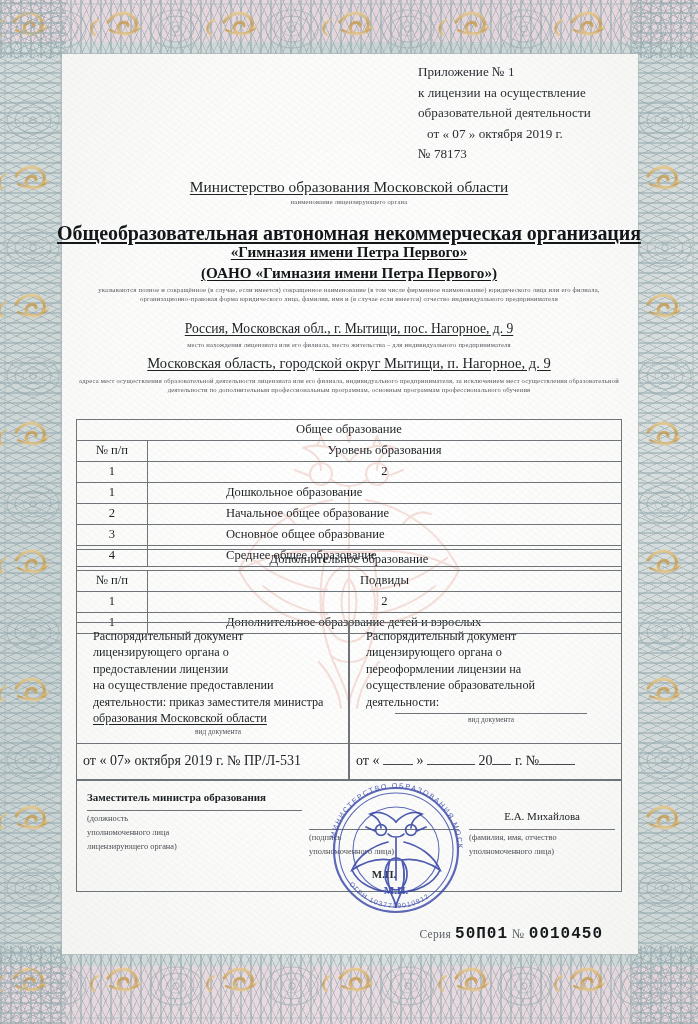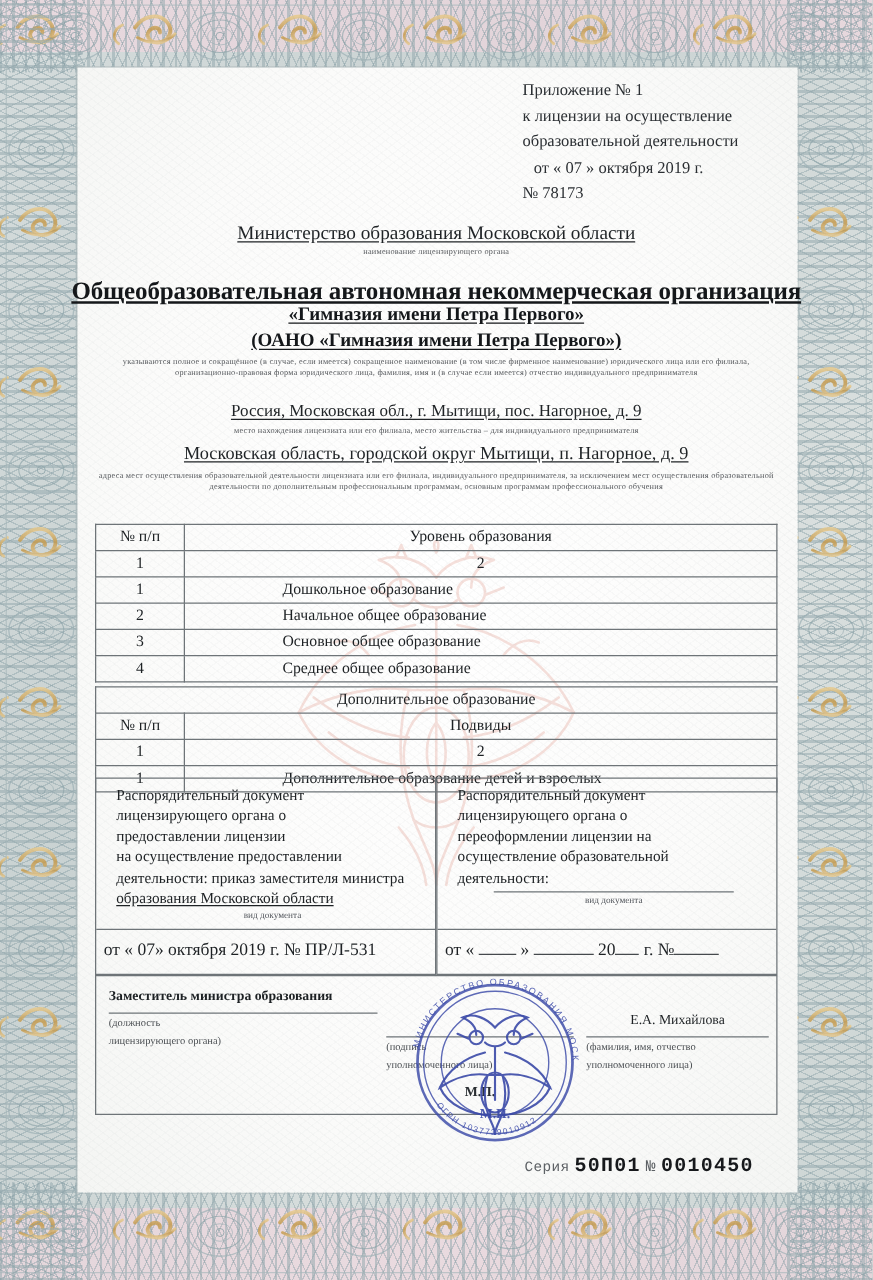--- a/index.html
+++ b/index.html
@@ -134,21 +134,21 @@
   .sigcap{font-size:8.4px;line-height:12px;color:#4a4e52;text-align:left;padding-top:2px;}
   .mp{text-align:center;font-size:11px;font-weight:bold;color:#2a2e32;padding-top:10px;}
 
   
   #stamp{position:absolute;left:318px;top:776px;width:172px;height:140px;
          z-index:5;pointer-events:none;}
 
   
   #series{position:absolute;left:0;right:0;top:924px;text-align:right;
           padding-right:95px;z-index:4;}
-  #series .lbl{font-size:11.5px;color:#5d6165;letter-spacing:.3px;font-family:Liberation Mono, monospace;}
+  #series .lbl{font-size:11.5px;color:#5d6165;letter-spacing:.3px;}
   #series .val{font-family:"Liberation Mono","DejaVu Sans Mono",monospace;
                font-size:16px;font-weight:bold;color:#17191c;letter-spacing:1px;}
 </style>
 </head>
 <body>
 
 <div id="sheet">
 
   <div class="band top">
     <div class="hpat"></div>
@@ -350,20 +350,23 @@
     <div class="org ctr cap namecap">указываются полное и сокращённое (в случае, если имеется) сокращенное наименование (в том числе фирменное наименование) юридического лица или его филиала, организационно-правовая форма юридического лица, фамилия, имя и (в случае если имеется) отчество индивидуального предпринимателя</div>
 
     <div class="org ctr addr1 u">Россия, Московская обл., г. Мытищи, пос. Нагорное, д. 9</div>
     <div class="org ctr cap addr1cap">место нахождения лицензиата или его филиала, место жительства – для индивидуального предпринимателя</div>
 
     <div class="org ctr addr2 u">Московская область, городской округ Мытищи, п. Нагорное, д. 9</div>
     <div class="org ctr cap addr2cap">адреса мест осуществления образовательной деятельности лицензиата или его филиала,  индивидуального предпринимателя, за исключением мест осуществления образовательной деятельности по дополнительным профессиональным программам, основным программам профессионального обучения</div>
 
     <table class="doc" id="tbl1">
       <tbody>
+          <tr>
+        <td class="span" colspan="2">Общее образование</td>
+      </tr>
       <tr>
         <td class="lead">№ п/п</td>
         <td>Уровень образования</td>
       </tr>
       <tr>
         <td class="lead">1</td>
         <td>2</td>
       </tr>
       <tr>
         <td class="lead">1</td>
@@ -439,20 +442,21 @@
           </div>
         </div>
       </div>
     </div>
 
     <div id="sigbox">
       <div class="sigcol a">
         <div class="sigtitle">Заместитель министра образования</div>
         <div class="sigline"></div>
         <div class="sigcap">(должность</div>
+        <div class="sigcap">уполномоченного лица</div>
         <div class="sigcap">лицензирующего органа)</div>
       </div>
 
       <div class="sigcol b">
         <div style="height:36px"></div>
         <div class="sigline"></div>
         <div class="sigcap">(подпись</div>
         <div class="sigcap">уполномоченного лица)</div>
         <div class="mp">М.П.</div>
       </div>

